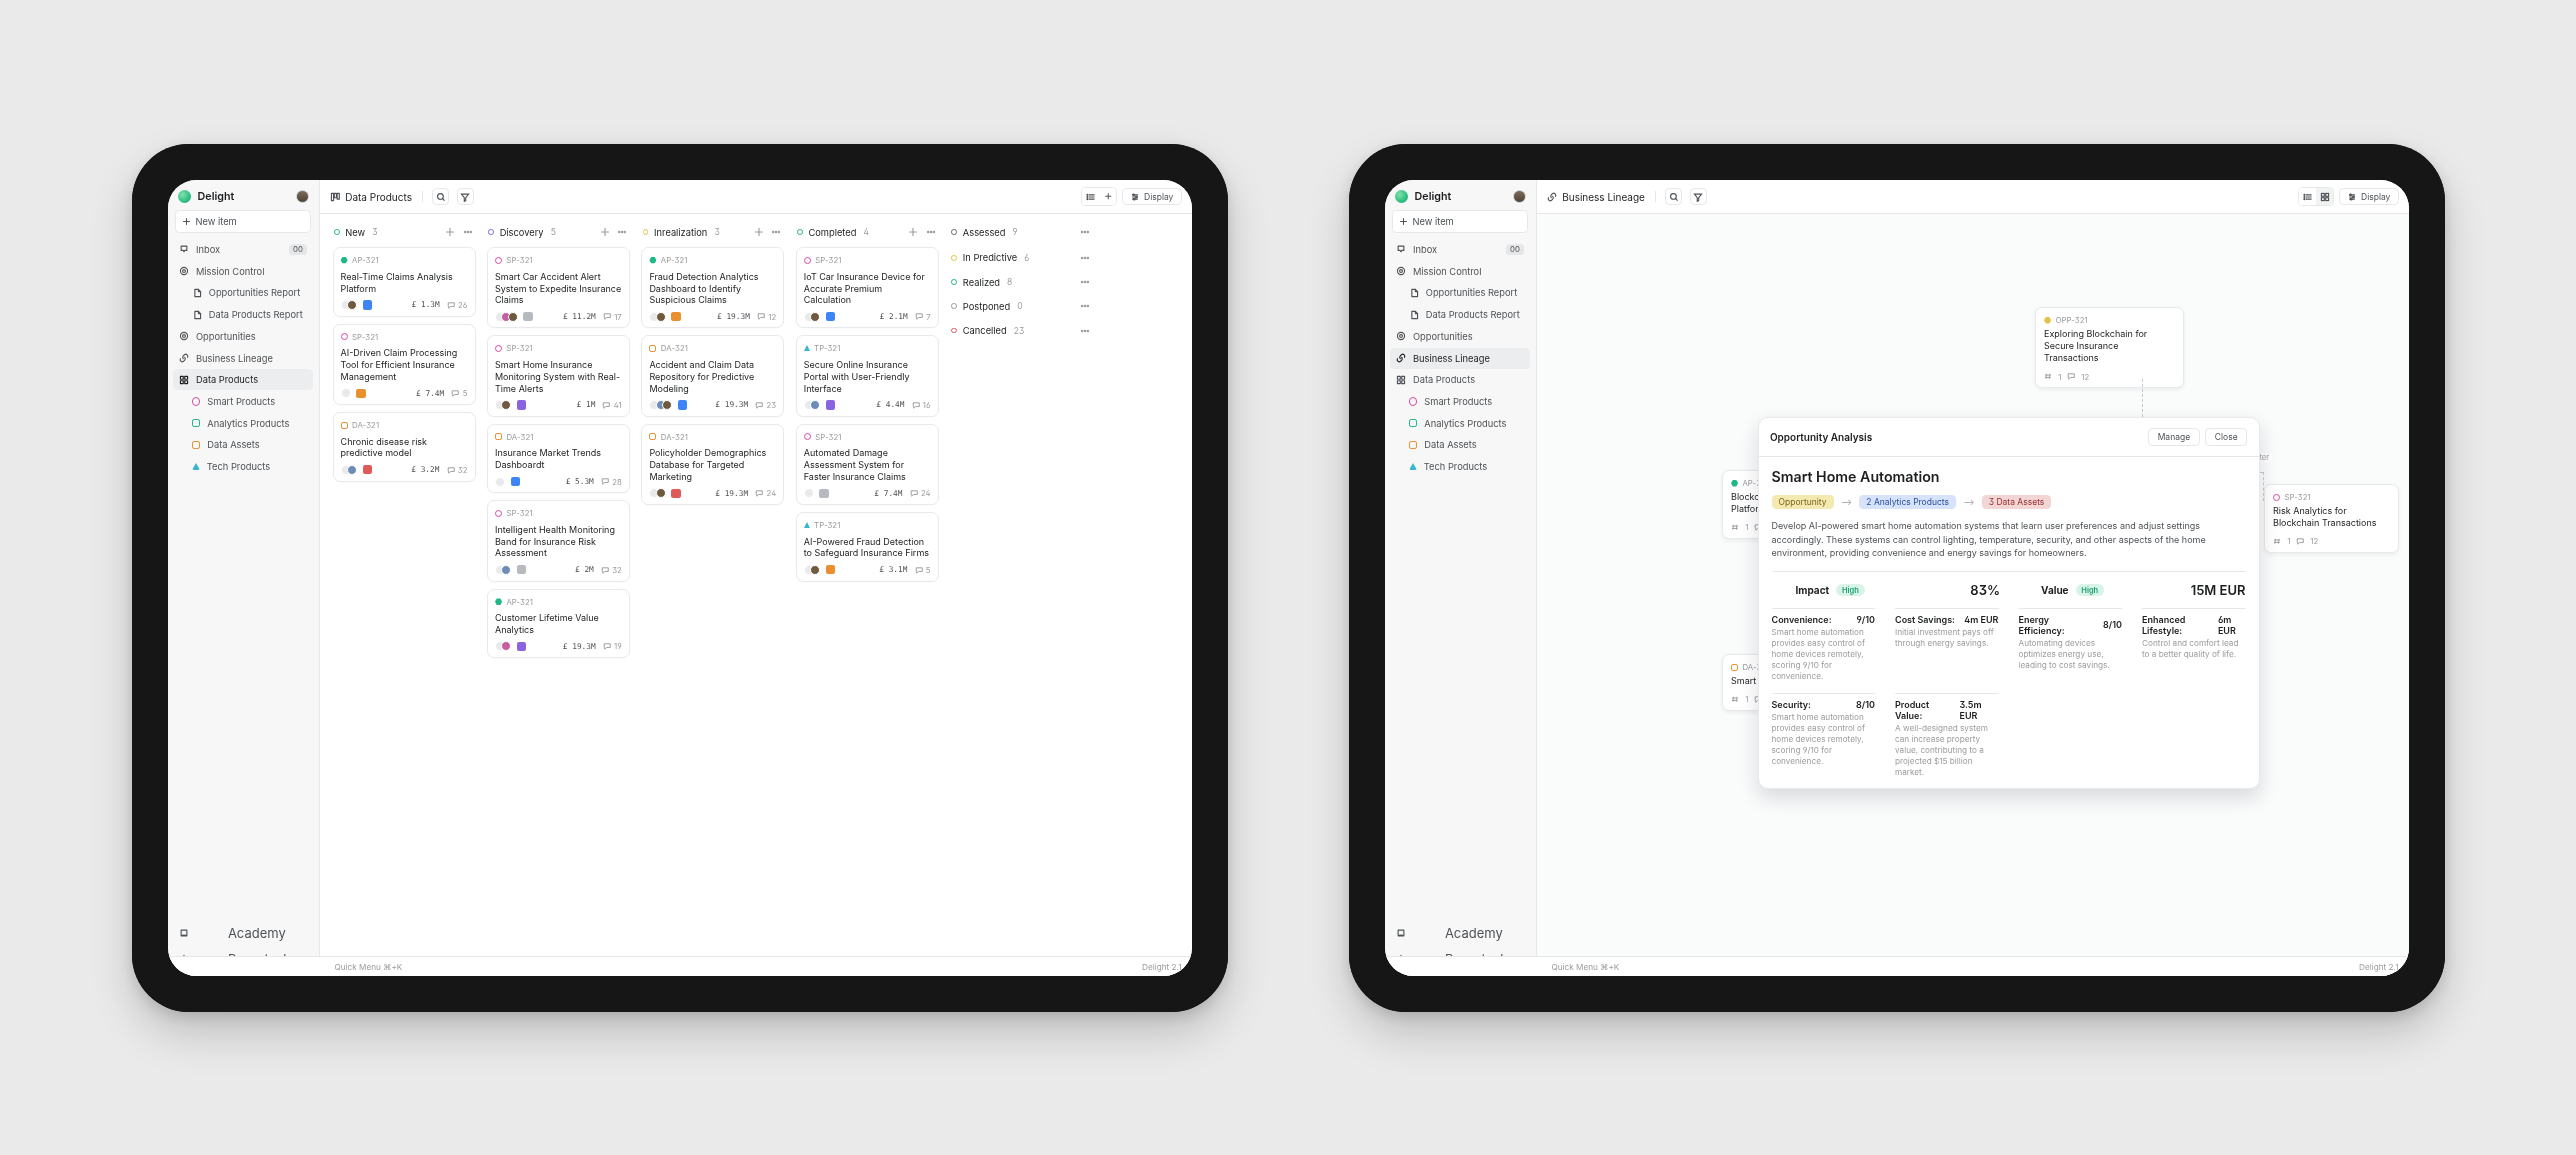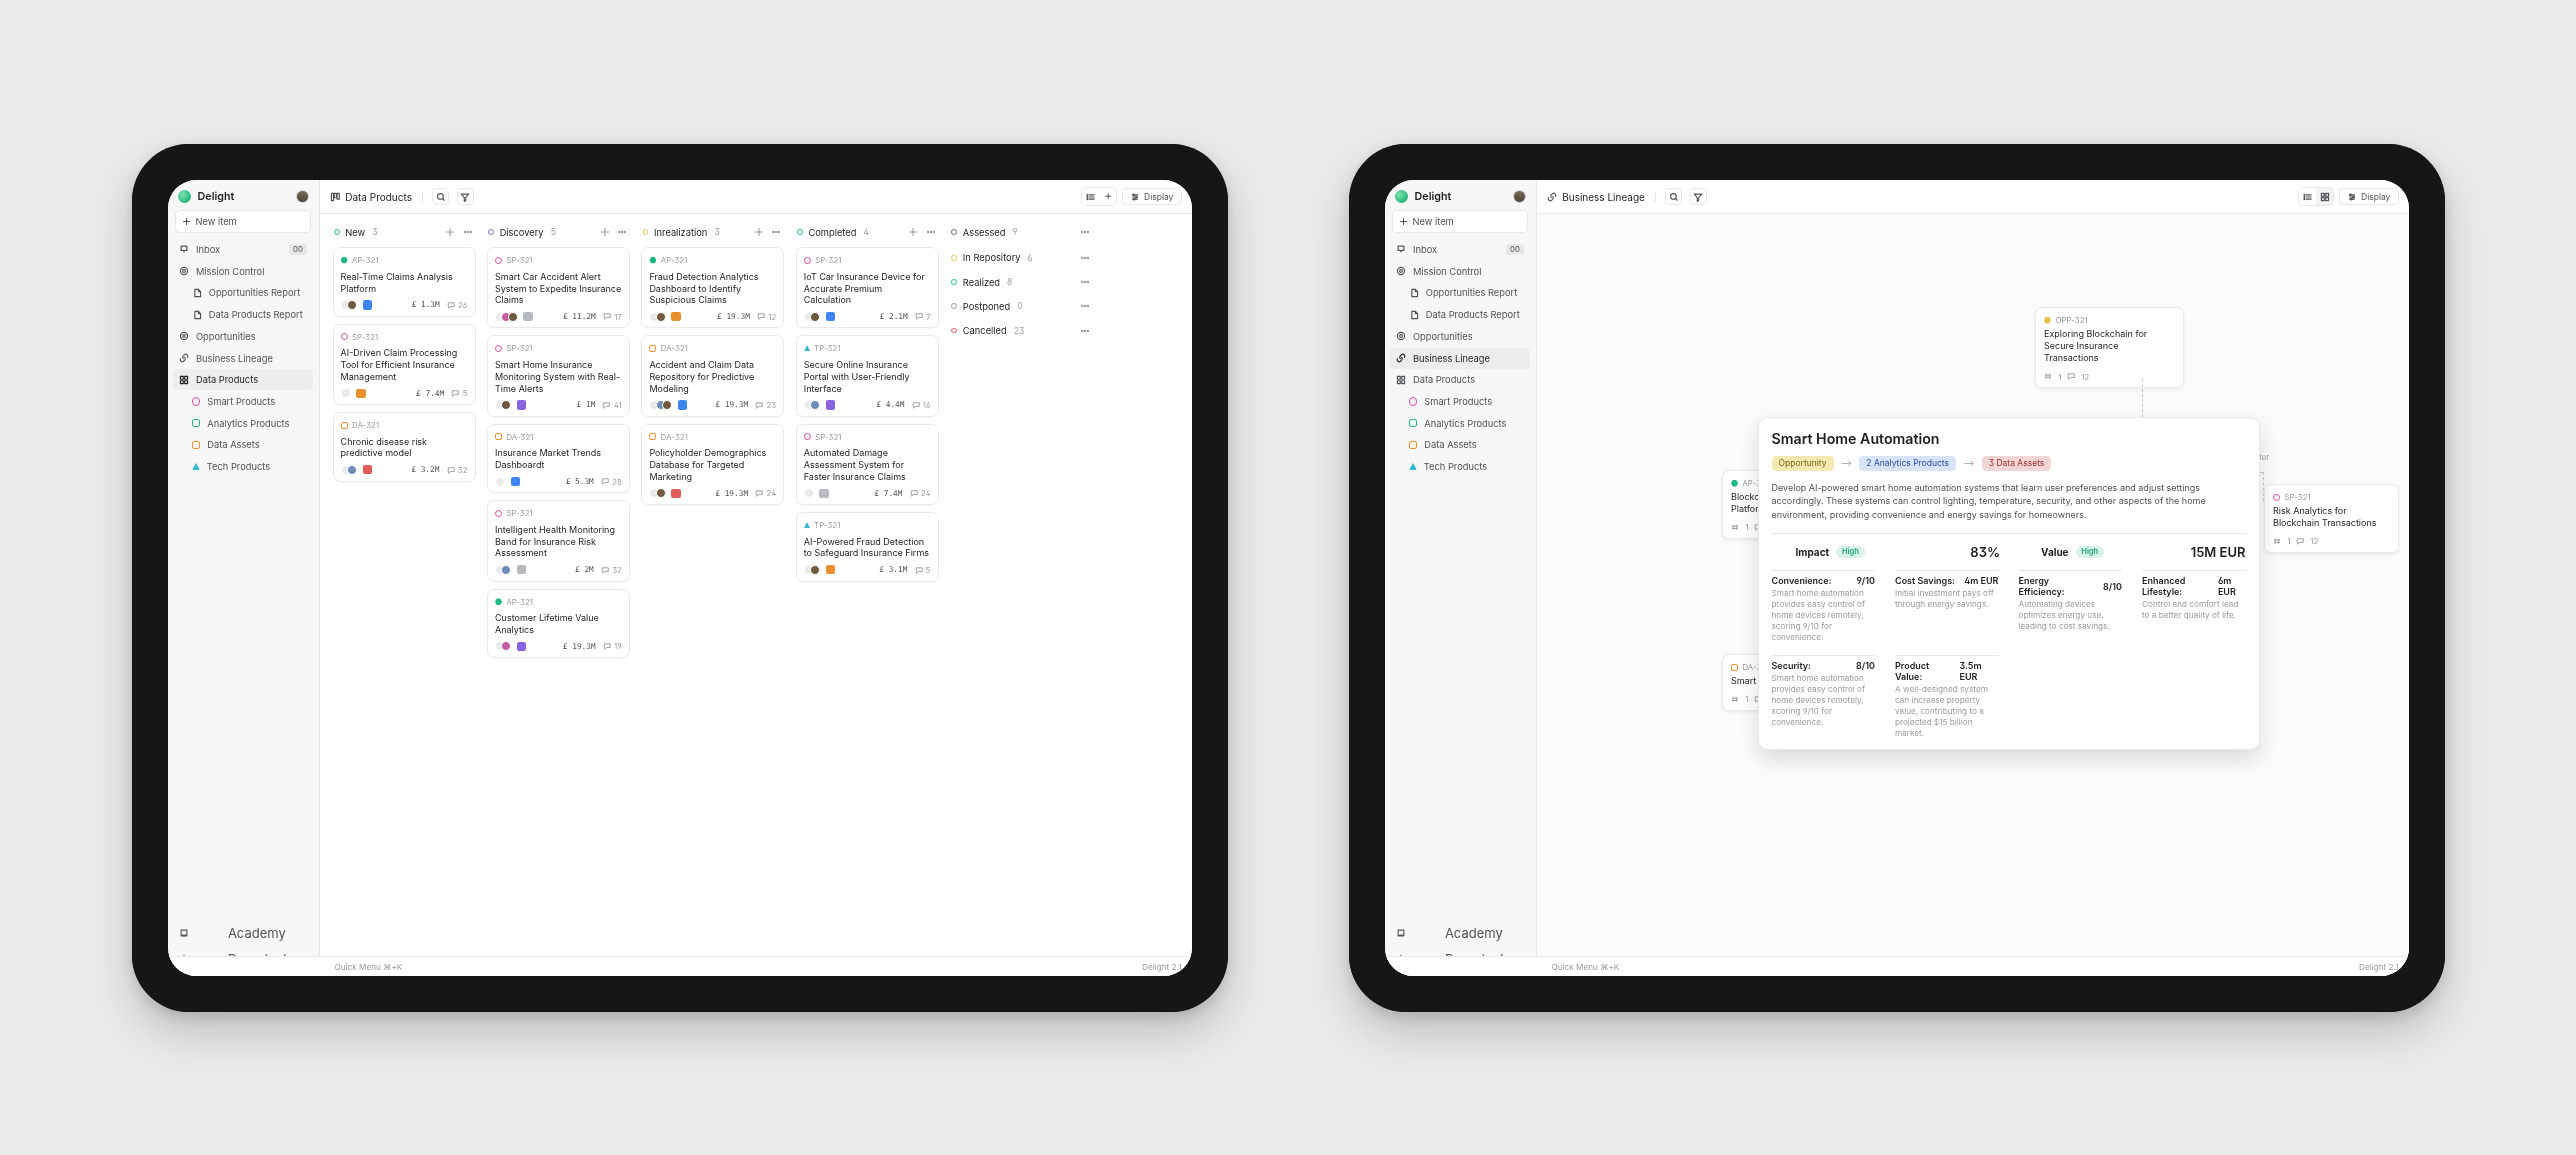--- a/index.html
+++ b/index.html
@@ -809,21 +809,21 @@
                   <span class="col-actions">
                     <span class="gbtn">
                       <svg viewBox="0 0 14 14">
                         <use href="#i-dots"></use>
                       </svg>
                     </span>
                   </span>
                 </div>
                 <div class="stack-item">
                   <span class="dot2" style="color:#e4c24a"></span>
-                  <span>In Repository</span>
+                  <span>In Predictive</span>
                   <span class="cnt">6</span>
                   <span class="gbtn more">
                     <svg viewBox="0 0 14 14">
                       <use href="#i-dots"></use>
                     </svg>
                   </span>
                 </div>
                 <div class="stack-item">
                   <span class="dot2" style="color:#1fb883"></span>
                   <span>Realized</span>
@@ -1108,20 +1108,27 @@
                   <span>12</span>
                 </div>
             </div>
 
             <div class="dashed" style="left:605px;top:165px;width:0;height:93px;border-right:none"></div>
             <div class="dashed" style="left:605px;top:258px;width:121px;height:0;border-bottom:none;border-radius:0 8.5px 0 0"></div>
             <div class="dashed" style="left:726px;top:258px;width:0;height:28.5px;border-right:none"></div>
             <span class="mini-label" style="left:712px;top:239px">Filter</span>
 
             <div class="panel">
+              <div class="panel-head">
+                <h3>Opportunity Analysis</h3>
+                <div style="margin-left:auto;display:flex;gap:5.7px">
+                  <button class="btn">Manage</button>
+                  <button class="btn">Close</button>
+                </div>
+              </div>
               <div class="panel-body">
                 <div class="panel-title">Smart Home Automation</div>
                 <div class="breadpill">
                   <span class="pill op">Opportunity</span>
                   <span class="arrow">⟶</span>
                   <span class="pill ap">2 Analytics Products</span>
                   <span class="arrow">⟶</span>
                   <span class="pill da">3 Data Assets</span>
                 </div>
                 <div class="panel-desc">Develop AI-powered smart home automation systems that learn user preferences and adjust settings accordingly. These systems can control lighting, temperature, security, and other aspects of the home environment, providing convenience and energy savings for homeowners.</div>

